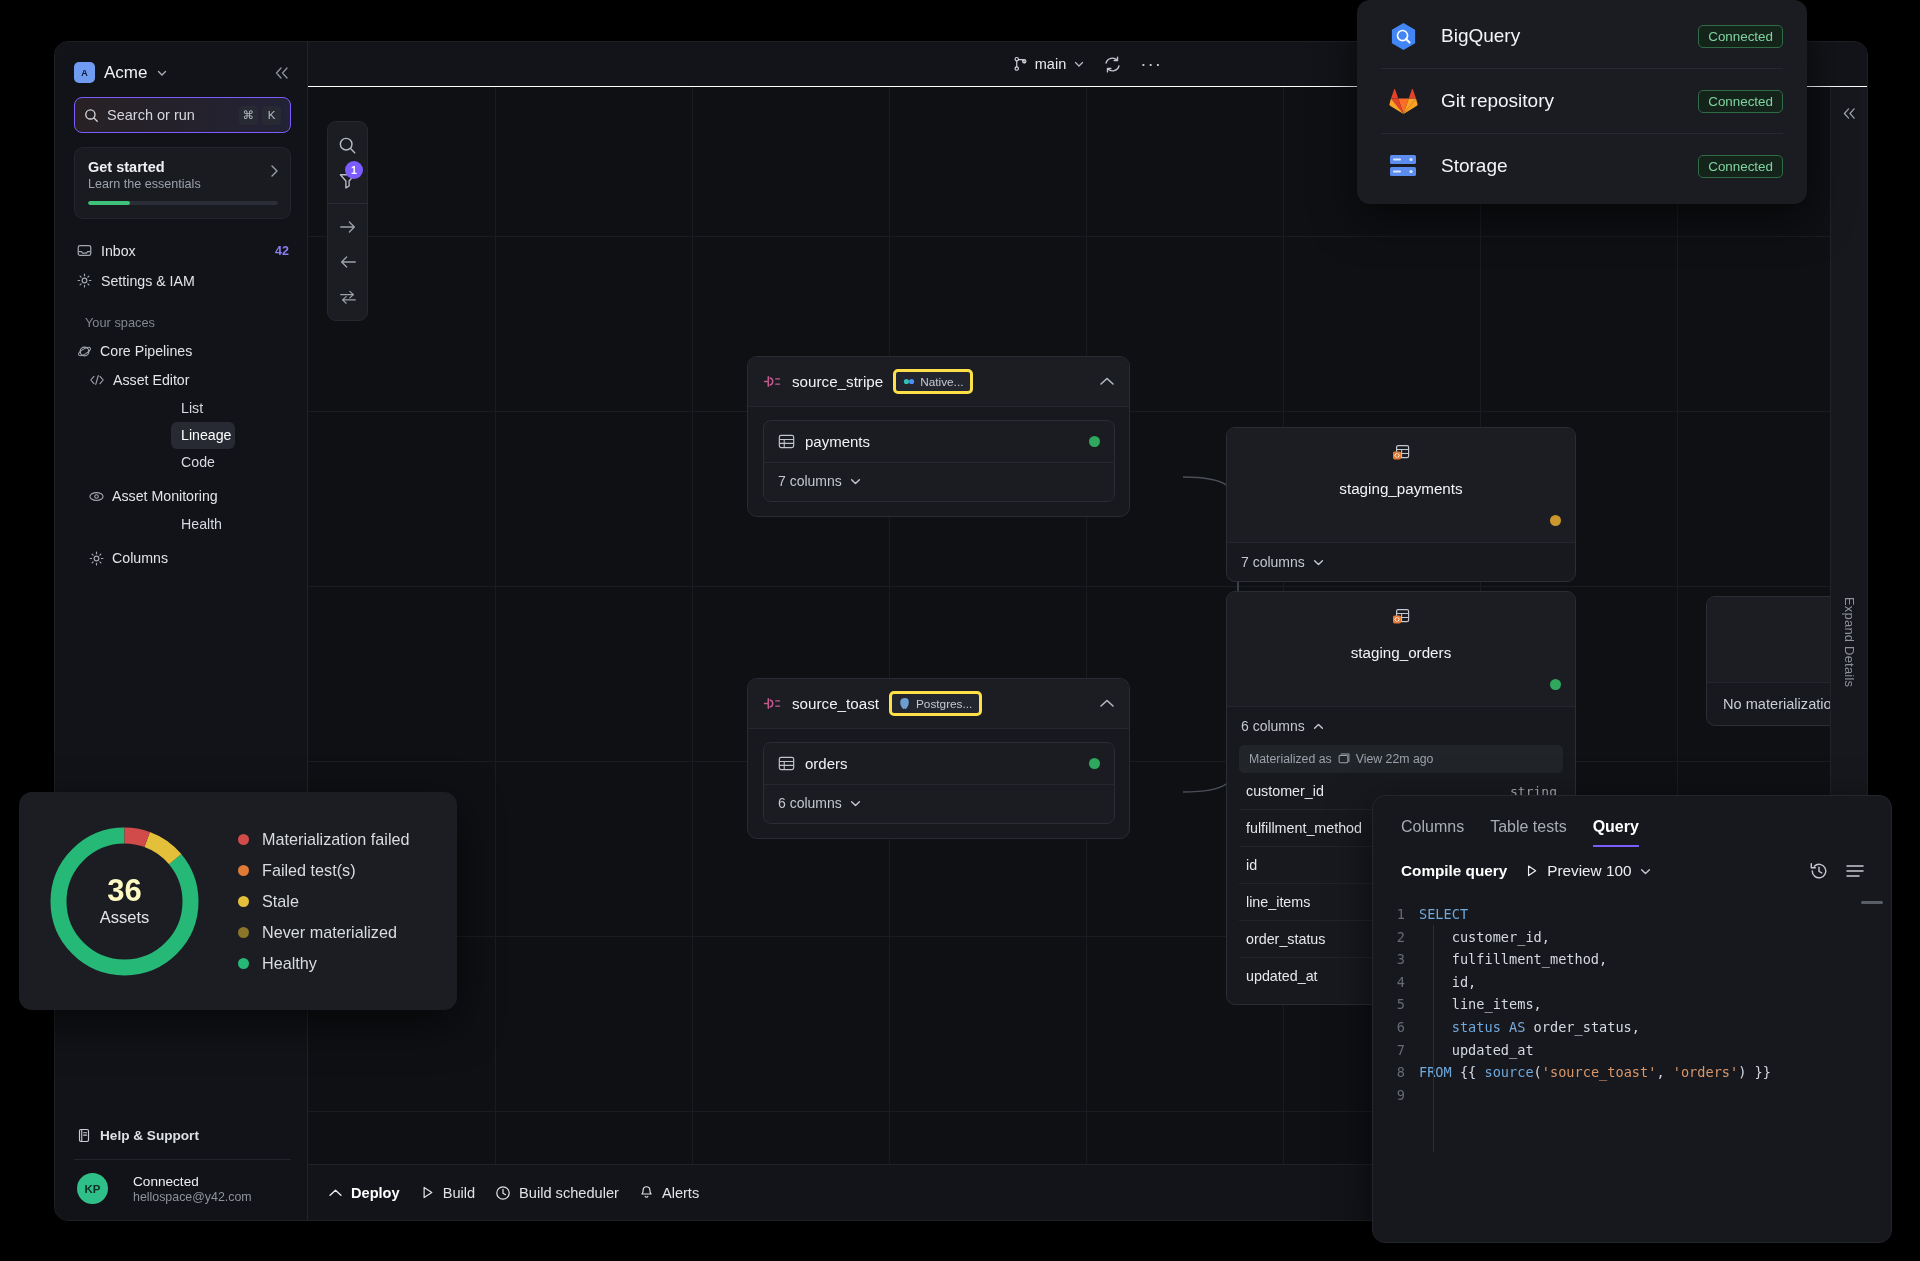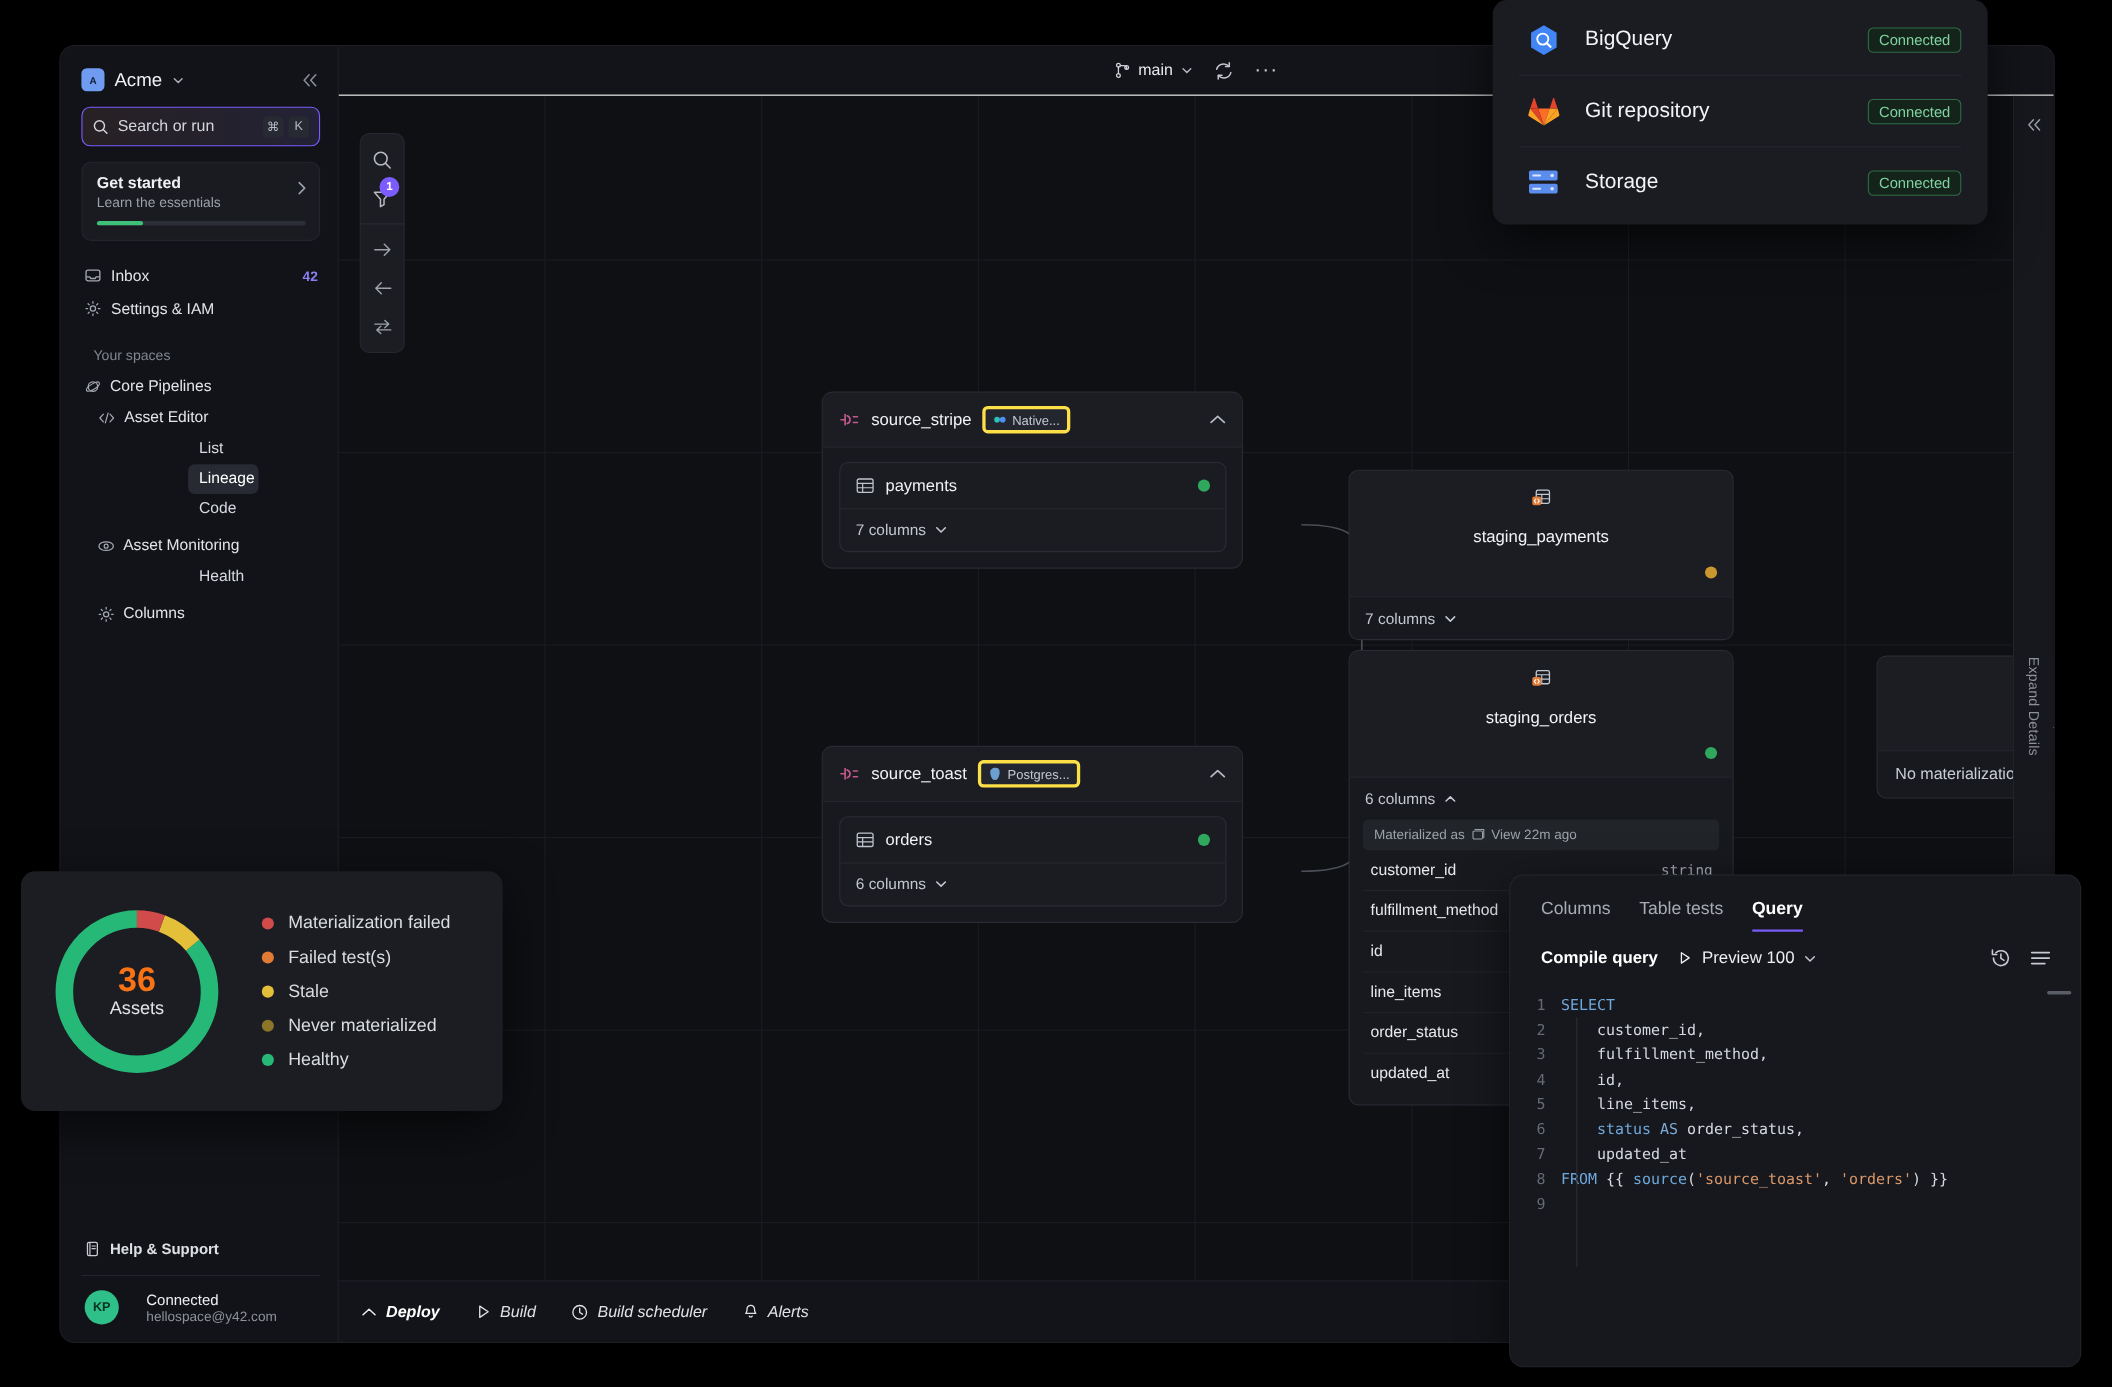--- a/index.html
+++ b/index.html
@@ -284,22 +284,22 @@
     font-size: 13px; color: #8d919b;
     letter-spacing: 0.2px;
   }
 
   
   #bottombar {
     height: 56px; flex: none;
     background: #131419;
     border-top: 1px solid #1f2128;
     display: flex; align-items: center;
-    gap: 32px; padding-left: 20px;
-    position: relative; z-index: 5; font-style: italic;
+    gap: 20px; padding-left: 20px;
+    position: relative; z-index: 5;
   }
   .bb-item {
     display: flex; align-items: center; gap: 8px;
     font-size: 14.6px; color: #dfe2e7; cursor: pointer;
   }
   .bb-item.strong { font-weight: 700; color: #fff; }
 
   
   #conn-panel {
     position: absolute; left: 1357px; top: 0px;
@@ -336,21 +336,21 @@
     box-shadow: 0 14px 44px rgba(0,0,0,0.6);
     display: flex; align-items: center;
     z-index: 40;
   }
   .donut-wrap { position: relative; width: 163px; height: 163px; margin-left: 24px; flex: none; }
   .donut-center {
     position: absolute; inset: 0;
     display: flex; flex-direction: column;
     align-items: center; justify-content: center;
   }
-  .donut-num { font-size: 31px; font-weight: 700; color: #f97316; line-height: 1.05; }
+  .donut-num { font-size: 31px; font-weight: 700; color: #fef9c3; line-height: 1.05; }
   .donut-lbl { font-size: 16.5px; color: #e2e4e9; margin-top: 1px; }
   .legend { margin-left: 32px; display: flex; flex-direction: column; gap: 12px; }
   .leg-row { display: flex; align-items: center; gap: 13px; }
   .leg-dot { width: 11px; height: 11px; border-radius: 50%; flex: none; }
   .leg-txt { font-size: 16.2px; color: #d9dce1; }
 
   
   #query-panel {
     position: absolute; left: 1372px; top: 795px;
     width: 520px; height: 448px;

